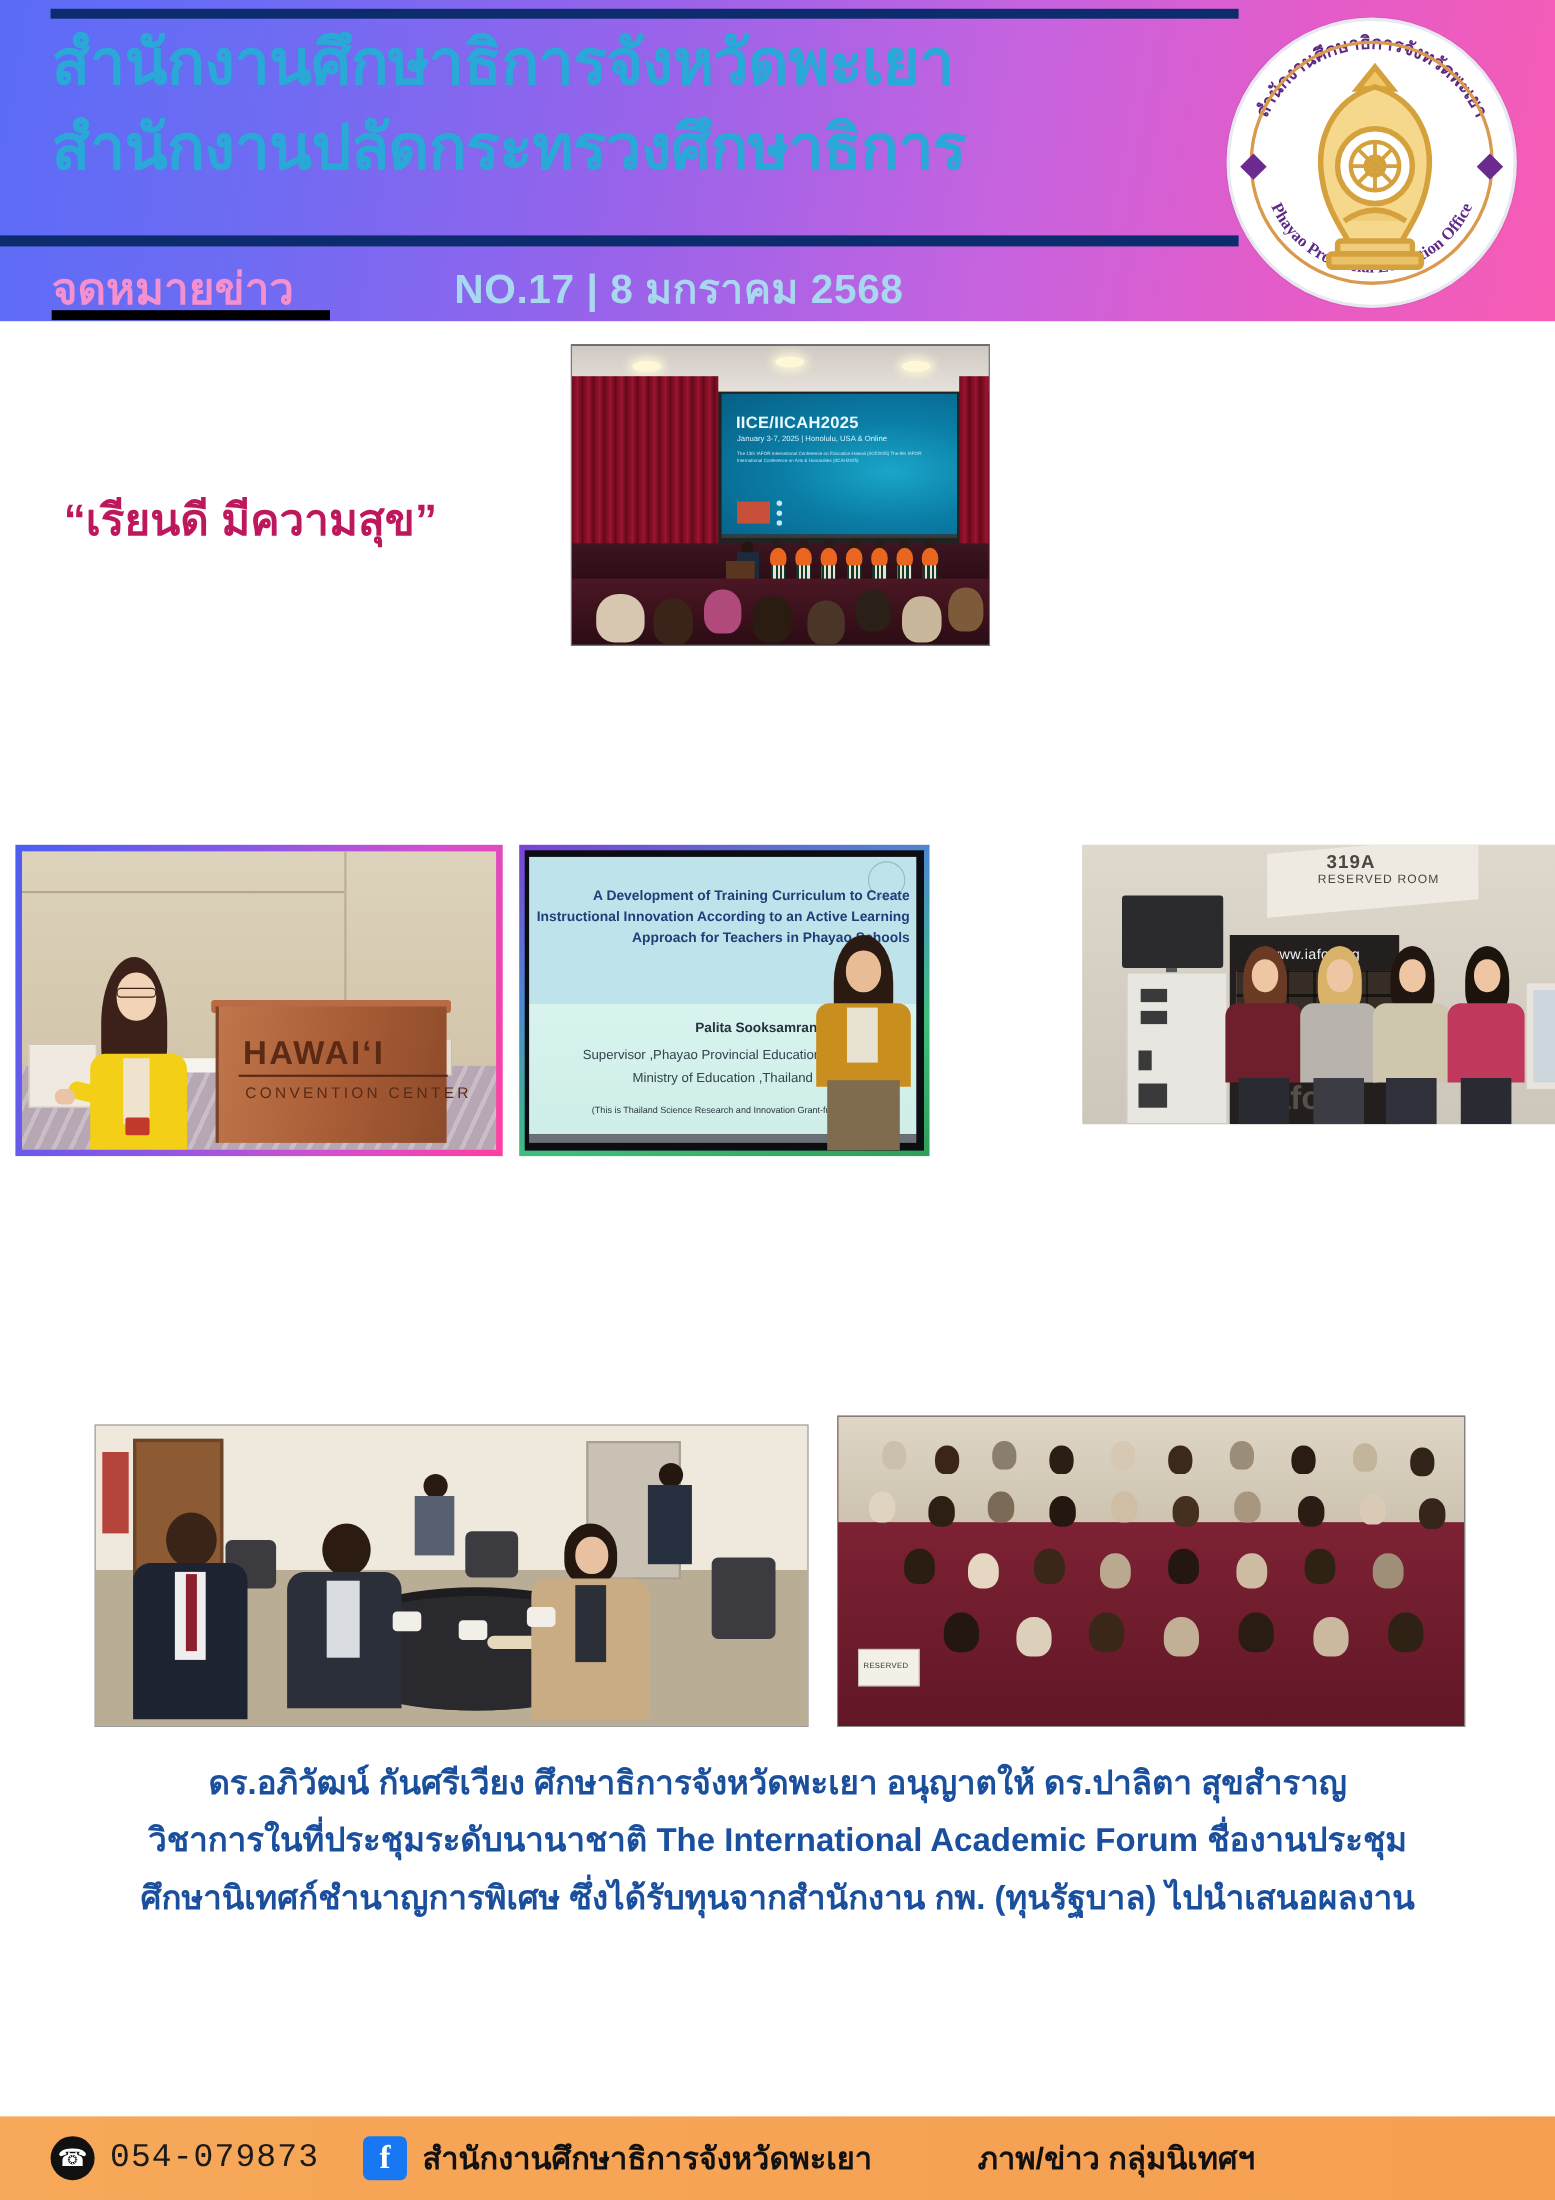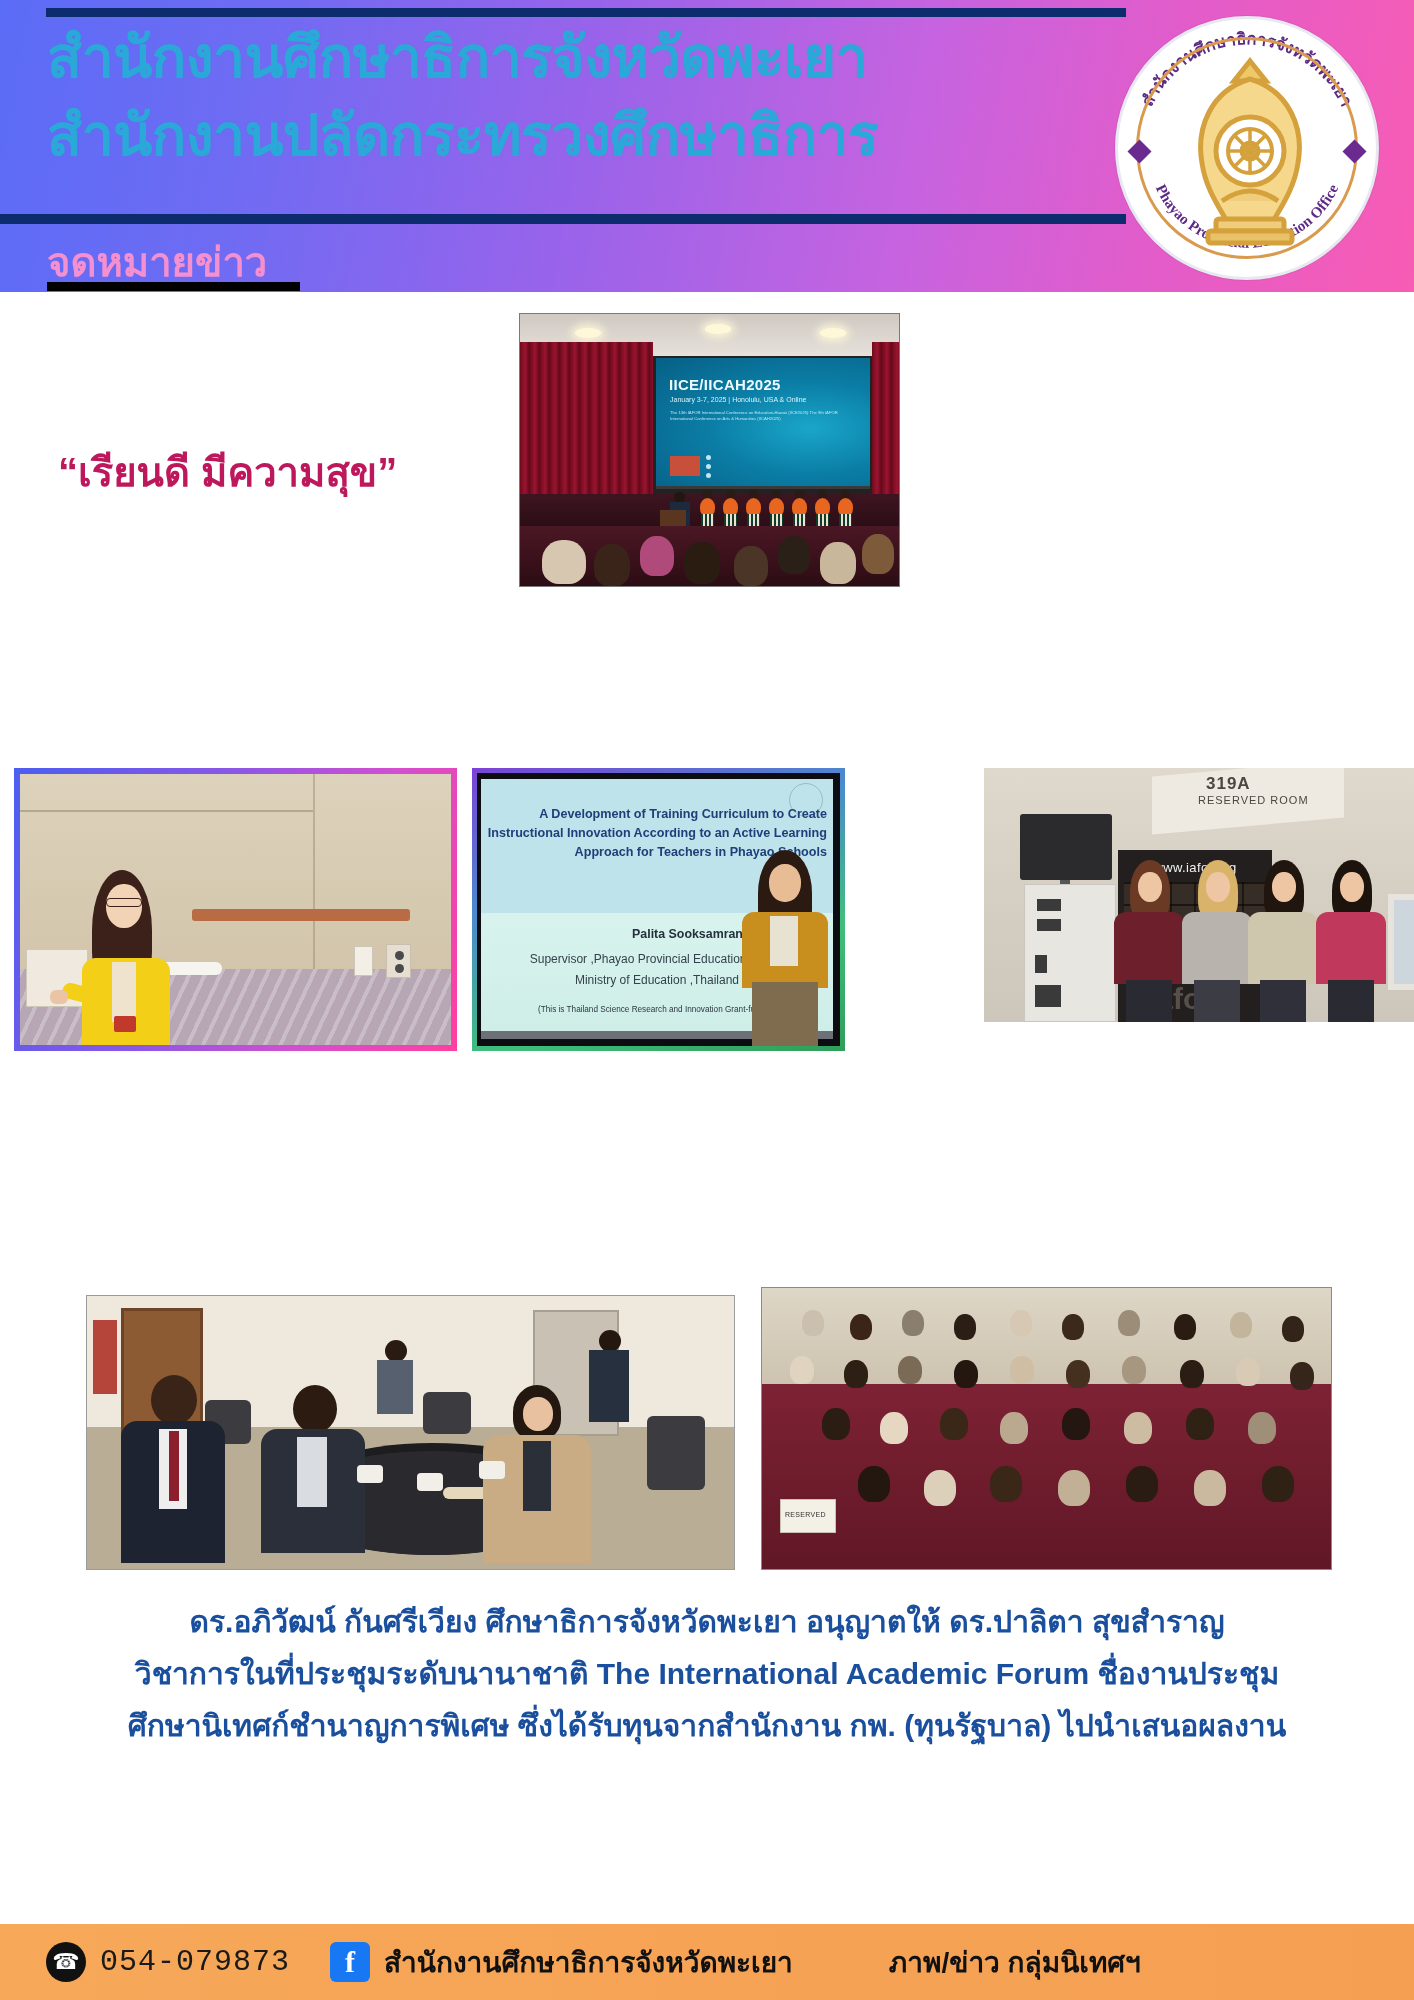--- a/index.html
+++ b/index.html
@@ -254,20 +254,21 @@
 <div id="page">
 
   <div class="header">
     <div class="hdr-rule-top"></div>
     <div class="hdr-rule-mid"></div>
     <div class="hdr-rule-under"></div>
 
     <div class="hdr-title1">สำนักงานศึกษาธิการจังหวัดพะเยา</div>
     <div class="hdr-title2">สำนักงานปลัดกระทรวงศึกษาธิการ</div>
     <div class="hdr-news">จดหมายข่าว</div>
+    <div class="hdr-issue">NO.17 | 8  มกราคม 2568</div>
 
     <div class="logo-wrap">
       <div class="logo-outer">
         <svg class="logo-arc-text" viewBox="0 0 264 264">
           <defs>
             <path id="arcTop" d="M 26,132 A 106,106 0 0 1 238,132"></path>
             <path id="arcBot" d="M 30,132 A 102,102 0 0 0 234,132"></path>
           </defs>
           <text font-family="Liberation Serif, serif" font-size="17" font-weight="700" fill="#5d2a86">
             <textPath href="#arcTop" startOffset="50%" text-anchor="middle">สำนักงานศึกษาธิการจังหวัดพะเยา</textPath>
@@ -398,20 +399,25 @@
           <div class="face"></div>
           <div class="glasses"></div>
         <div class="jacket"></div>
           <div class="chest"></div>
           <div class="badge"></div>
         <div class="arm"></div>
           <div class="hand"></div>
       </div>
 
       <div class="podium-top"></div>
+      <div class="podium">
+        <div class="podium-txt1">HAWAI‘I</div>
+        <div class="podium-line"></div>
+        <div class="podium-txt2">CONVENTION CENTER</div>
+      </div>
     </div>
   </div>
 
   <div class="photo" id="p3">
     <div class="inner">
       <div class="slide">
         <div class="slide-seal"></div>
         <div class="slide-title">
           <div>A Development of Training Curriculum to Create</div>
           <div>Instructional Innovation According to an Active Learning</div>

